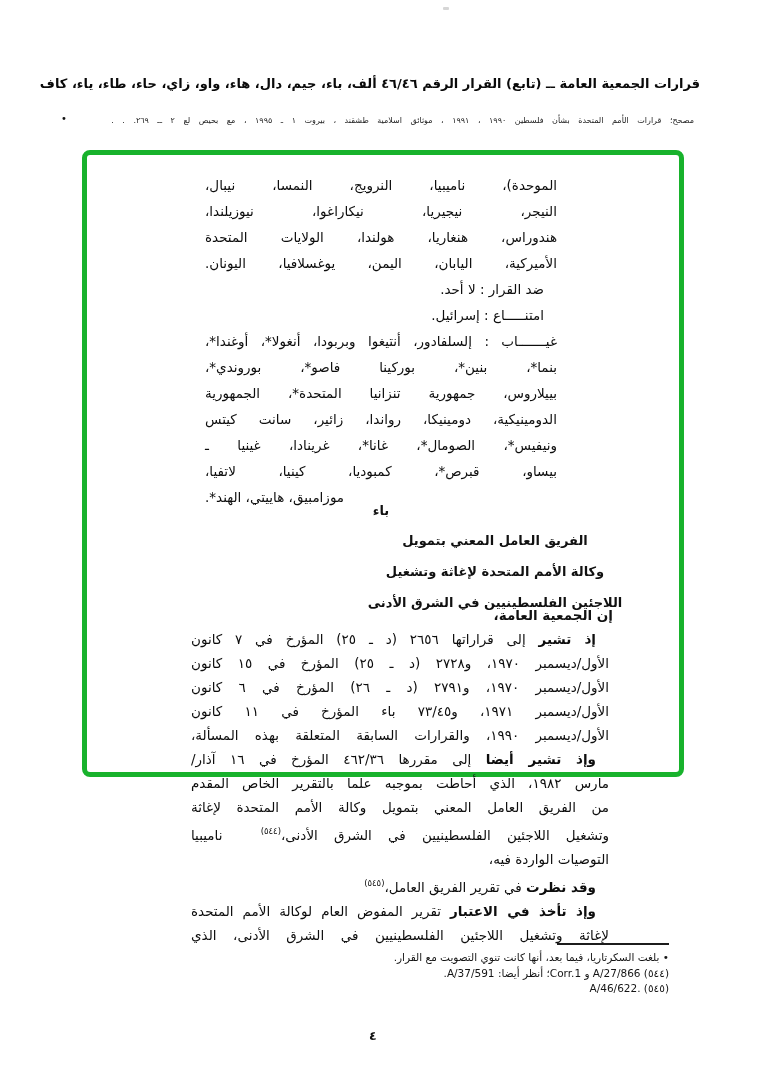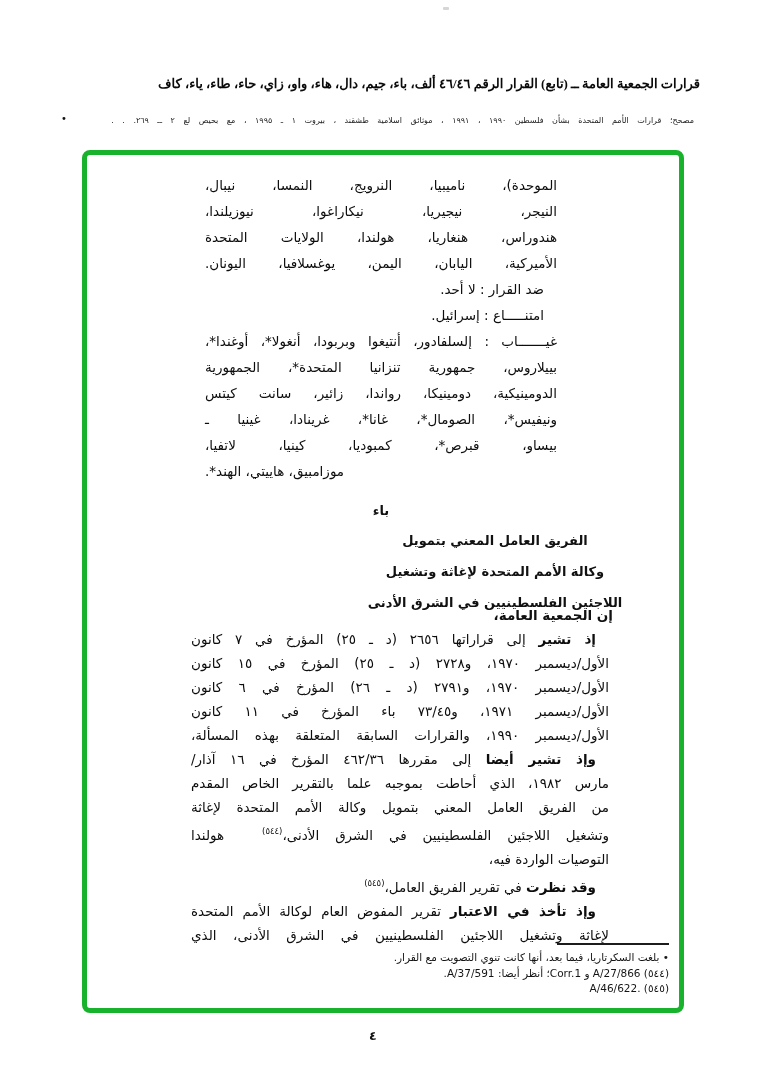--- a/index.html
+++ b/index.html
@@ -5,32 +5,32 @@
   html,body{margin:0;padding:0;}
   body{
     width:758px;height:1078px;position:relative;background:#ffffff;
     font-family:"DejaVu Sans", sans-serif;color:#111;overflow:hidden;
   }
   .abs{position:absolute;}
   .rtl{direction:rtl;}
   
   .title{
     top:76px;right:58px;left:40px;text-align:right;white-space:nowrap;
-    font-size:13px;font-weight:bold;color:#0a0a0a;font-family:Liberation Serif, serif;
+    font-size:13px;font-weight:bold;color:#0a0a0a;
   }
   .microprint{
     top:116px;right:64px;text-align:right;white-space:nowrap;
     font-size:8px;letter-spacing:1.1px;word-spacing:6px;color:#222;
     filter:blur(0.4px);
   }
   .margin-dot{top:113px;left:61px;font-size:10px;color:#111;}
   .speck{top:7px;left:443px;width:6px;height:3px;background:#d6d6d6;border-radius:1px;}
   
   .frame{
-    left:82px;top:150px;width:602px;height:863px;box-sizing:border-box;
+    left:82px;top:150px;width:602px;height:627px;box-sizing:border-box;
     border:5px solid #18b22c;border-radius:8px;
   }
   .inner{position:absolute;left:0;top:0;right:0;bottom:0;}
   
   .voteblock{top:17px;right:122px;width:352px;font-size:13.5px;line-height:26px;color:#0d0d0d;}
   .jline{text-align:justify;text-align-last:justify;}
   .rline{text-align:right;padding-right:13px;}
   .lastline{text-align:left;padding-right:150px;}
   .lbl{letter-spacing:0.5px;}
   
@@ -62,20 +62,21 @@
   <div class="inner">
 
     <div class="abs rtl voteblock">
       <div class="jline">الموحدة)، ناميبيا، النرويج، النمسا، نيبال،</div>
       <div class="jline">النيجر، نيجيريا، نيكاراغوا، نيوزيلندا،</div>
       <div class="jline">هندوراس، هنغاريا، هولندا، الولايات المتحدة</div>
       <div class="jline">الأميركية، اليابان، اليمن، يوغسلافيا، اليونان.</div>
       <div class="rline">ضد القرار : لا أحد.</div>
       <div class="rline">امتنـــــاع : إسرائيل.</div>
       <div class="jline"><span class="lbl">غيـــــــاب</span> <span>:</span> <span>إلسلفادور، أنتيغوا وبربودا، أنغولا*، أوغندا*،</span></div>
+      <div class="jline">بنما*، بنين*، بوركينا فاصو*، بوروندي*،</div>
       <div class="jline">بييلاروس، جمهورية تنزانيا المتحدة*، الجمهورية</div>
       <div class="jline">الدومينيكية، دومينيكا، رواندا، زائير، سانت كيتس</div>
       <div class="jline">ونيفيس*، الصومال*، غانا*، غرينادا، غينيا ـ</div>
       <div class="jline">بيساو، قبرص*، كمبوديا، كينيا، لاتفيا،</div>
       <div class="lastline">موزامبيق، هاييتي، الهند*.</div>
     </div>
 
     <div class="abs rtl baa">باء</div>
     <div class="abs rtl heading">
       <div>الفريق العامل المعني بتمويل</div>
@@ -87,21 +88,21 @@
     <div class="abs rtl paras">
       <div class="jline ind"><b>إذ تشير</b> <span>إلى قراراتها ٢٦٥٦ (د ـ ٢٥) المؤرخ في ٧ كانون</span></div>
       <div class="jline">الأول/ديسمبر ١٩٧٠، و٢٧٢٨ (د ـ ٢٥) المؤرخ في ١٥ كانون</div>
       <div class="jline">الأول/ديسمبر ١٩٧٠، و٢٧٩١ (د ـ ٢٦) المؤرخ في ٦ كانون</div>
       <div class="jline">الأول/ديسمبر ١٩٧١، و٧٣/٤٥ باء المؤرخ في ١١ كانون</div>
       <div class="jline">الأول/ديسمبر ١٩٩٠، والقرارات السابقة المتعلقة بهذه المسألة،</div>
 
       <div class="jline ind"><b>وإذ تشير أيضا</b> <span>إلى مقررها ٤٦٢/٣٦ المؤرخ في ١٦ آذار/</span></div>
       <div class="jline">مارس ١٩٨٢، الذي أحاطت بموجبه علما بالتقرير الخاص المقدم</div>
       <div class="jline">من الفريق العامل المعني بتمويل وكالة الأمم المتحدة لإغاثة</div>
-      <div class="jline"><span>وتشغيل اللاجئين الفلسطينيين في الشرق الأدنى،</span><sup class="ref">(٥٤٤)</sup> <span>هولندا</span></div>
+      <div class="jline"><span>وتشغيل اللاجئين الفلسطينيين في الشرق الأدنى،</span><sup class="ref">(٥٤٤)</sup> <span>ناميبيا</span></div>
       <div class="plast">التوصيات الواردة فيه،</div>
 
       <div class="plast ind"><b>وقد نظرت</b> <span>في تقرير الفريق العامل،</span><sup class="ref">(٥٤٥)</sup></div>
 
       <div class="jline ind"><b>وإذ تأخذ في الاعتبار</b> <span>تقرير المفوض العام لوكالة الأمم المتحدة</span></div>
       <div class="jline">لإغاثة وتشغيل اللاجئين الفلسطينيين في الشرق الأدنى، الذي</div>
     </div>
 
     <div class="abs fsep"></div>
     <div class="abs rtl footnotes">

